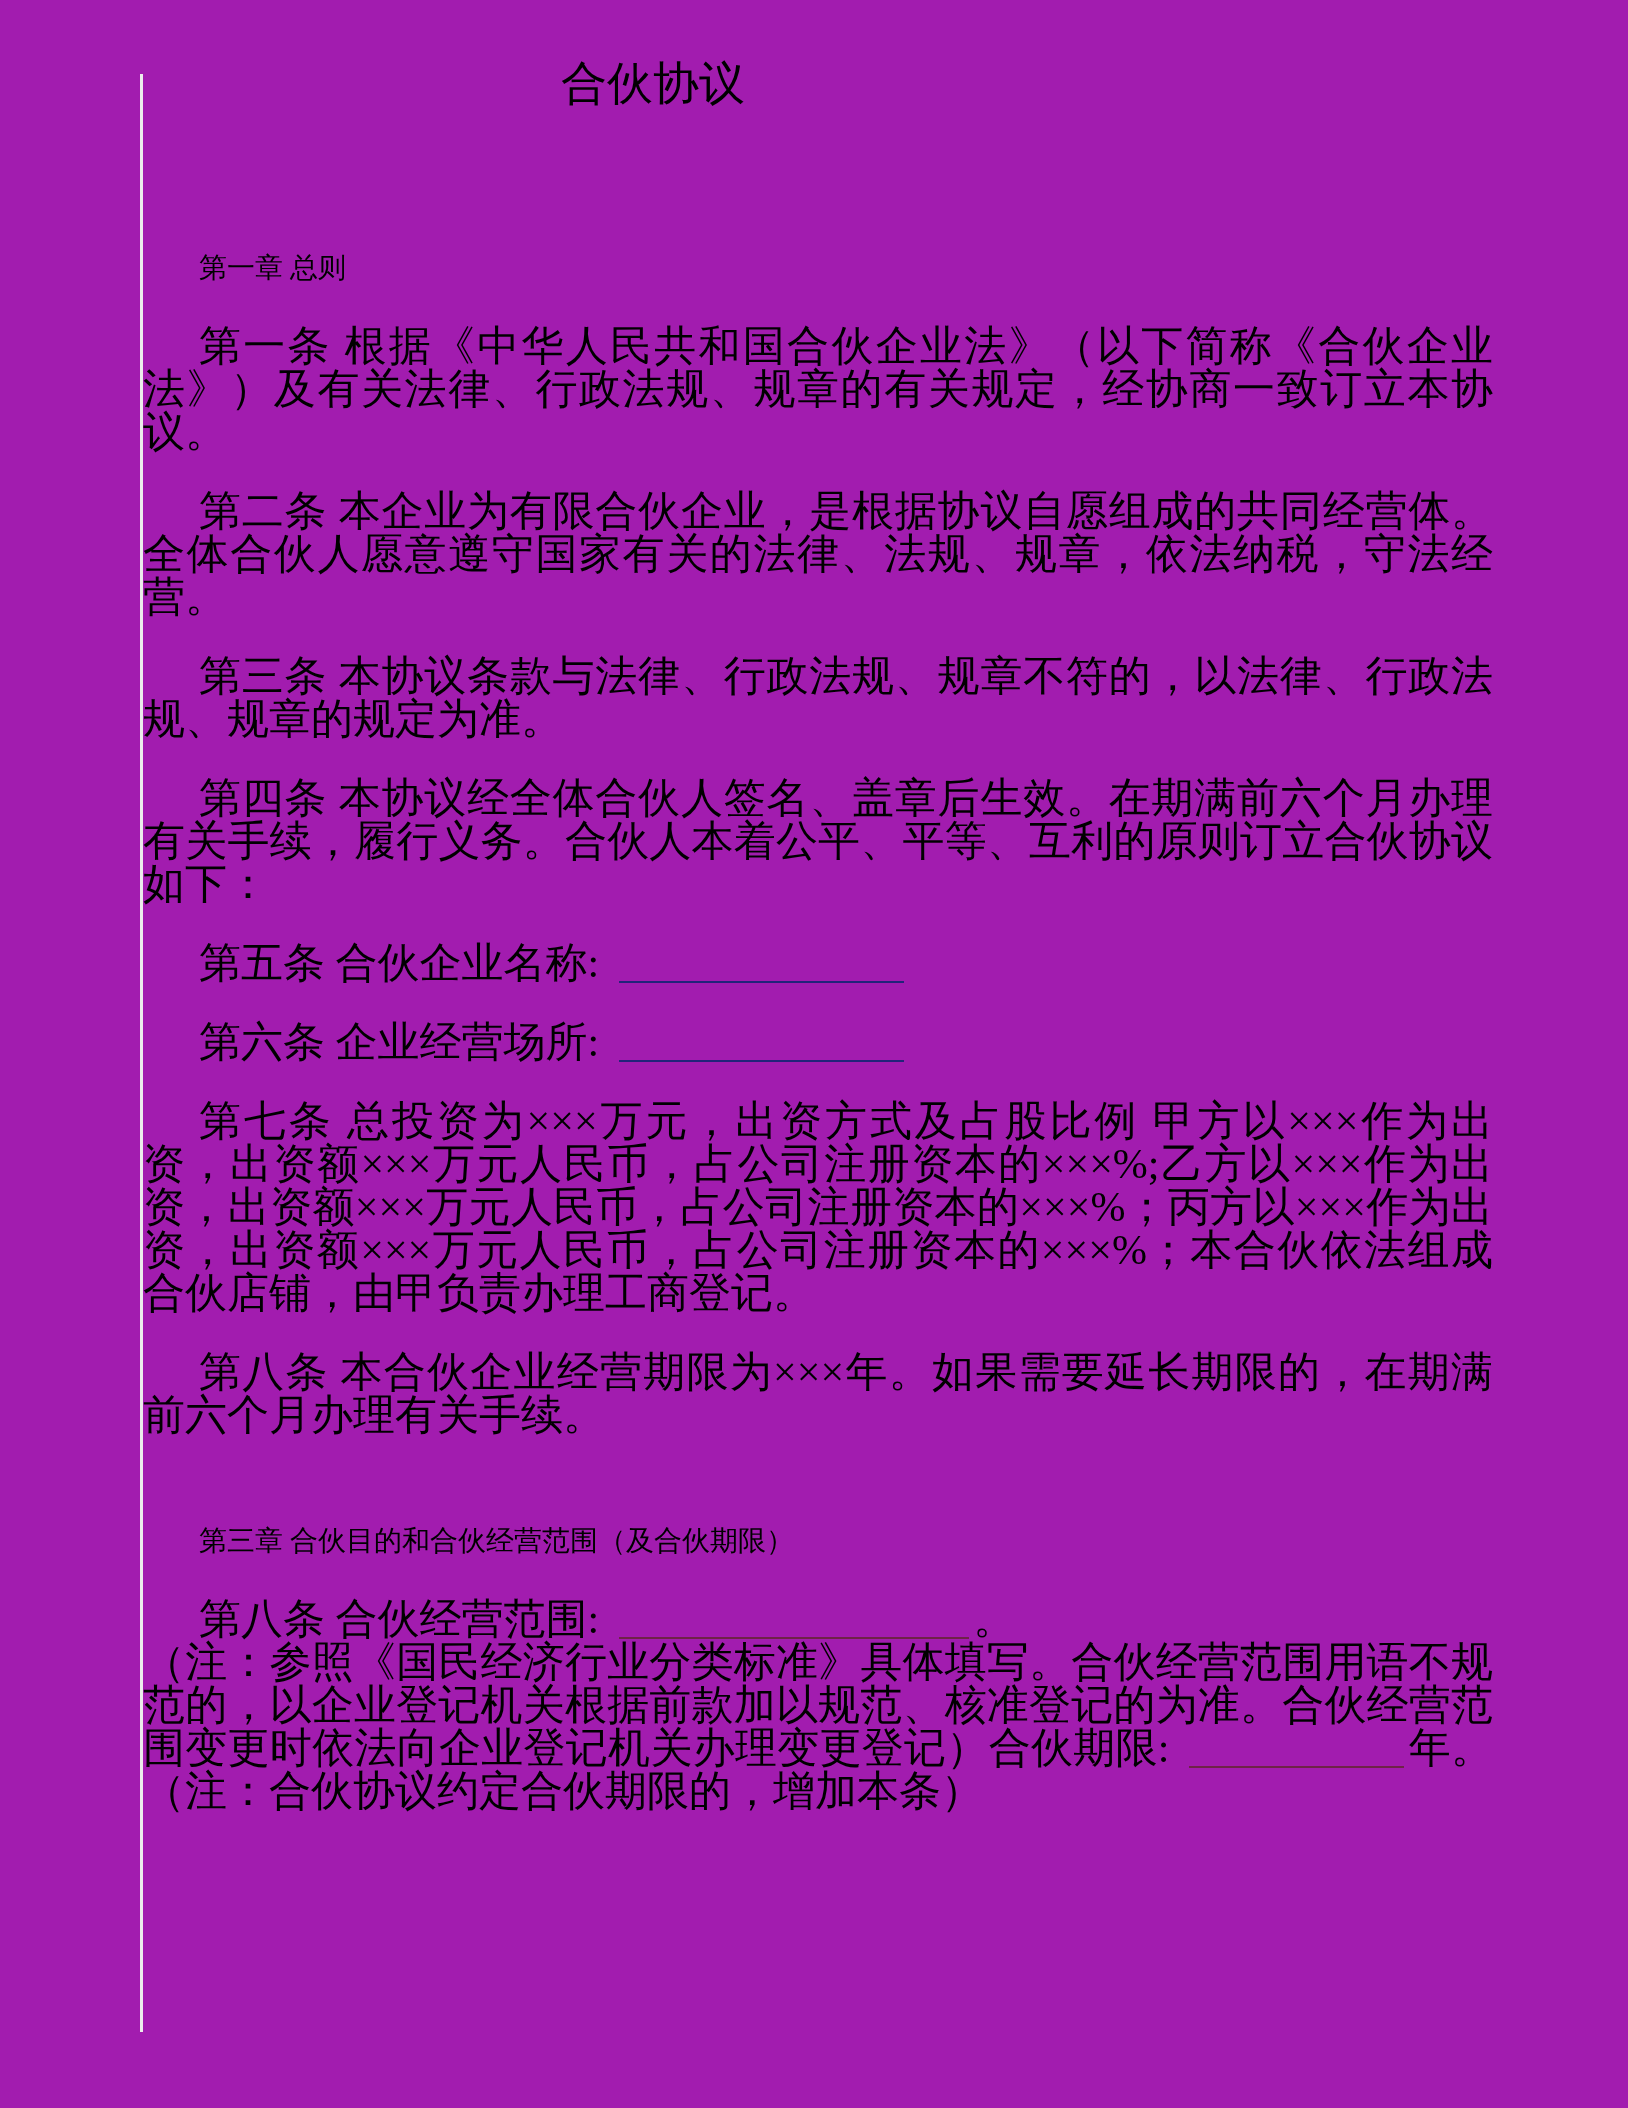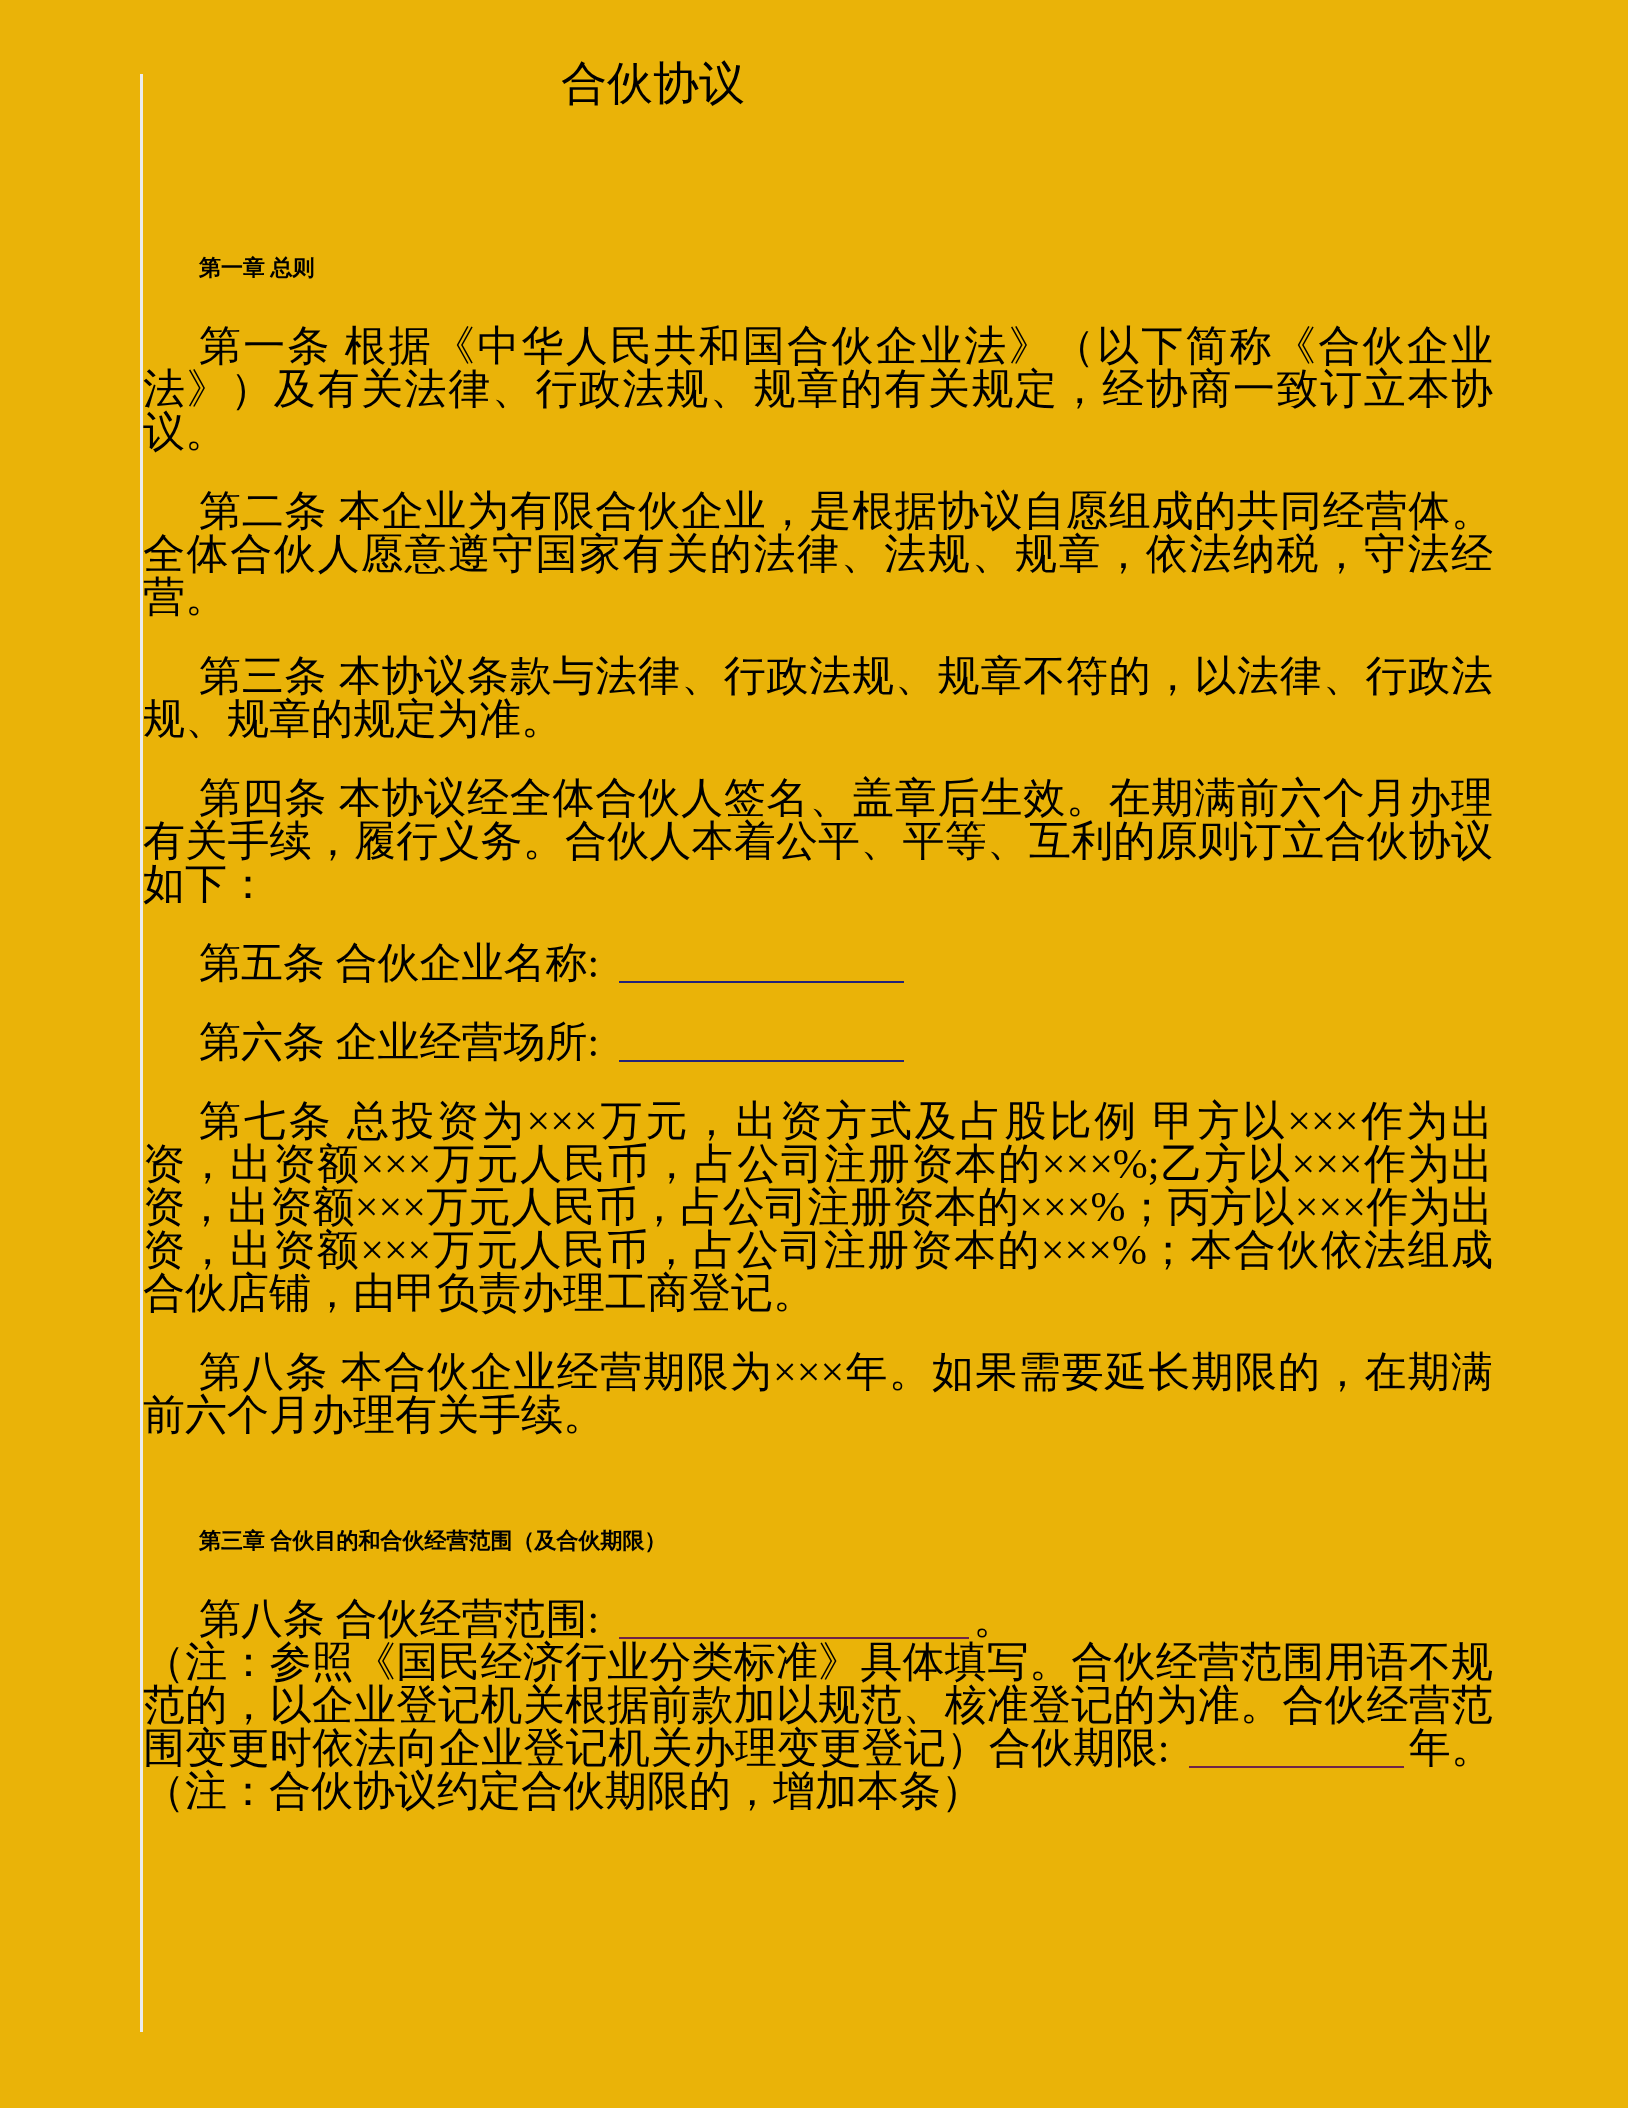--- a/index.html
+++ b/index.html
@@ -4,37 +4,37 @@
 <style>
   html,body{margin:0;padding:0;}
   body{
     width:1628px;height:2108px;
     background:#ffffff;
     color:#000;
     font-family:"Liberation Serif","DejaVu Serif",serif;
     overflow:hidden;
     position:relative;
   }
-  .page{position:absolute;inset:0;background:#eab308;}
+  .page{position:absolute;inset:0;background:#a21caf;}
   .left-rule{
     position:absolute;left:140px;top:74px;
     width:3px;height:1958px;background:#ececec;
   }
   .content{
     position:absolute;left:143px;top:0;
     width:1350px;
   }
   .doc-title{
     font-size:46px;font-weight:normal;
     text-align:center;
     line-height:64px;
     margin:52px 330px 0 0;
   }
   .chapter{
-    font-size:22px;font-weight:bold;
+    font-size:28px;font-weight:normal;
     line-height:43px;
     text-indent:56px;
     margin:82px 0 0 0;
   }
   .chapter.first{margin-top:130px;}
   .para{
     font-size:42px;
     line-height:43px;
     text-indent:56px;
     margin:36px 0 0 0;

